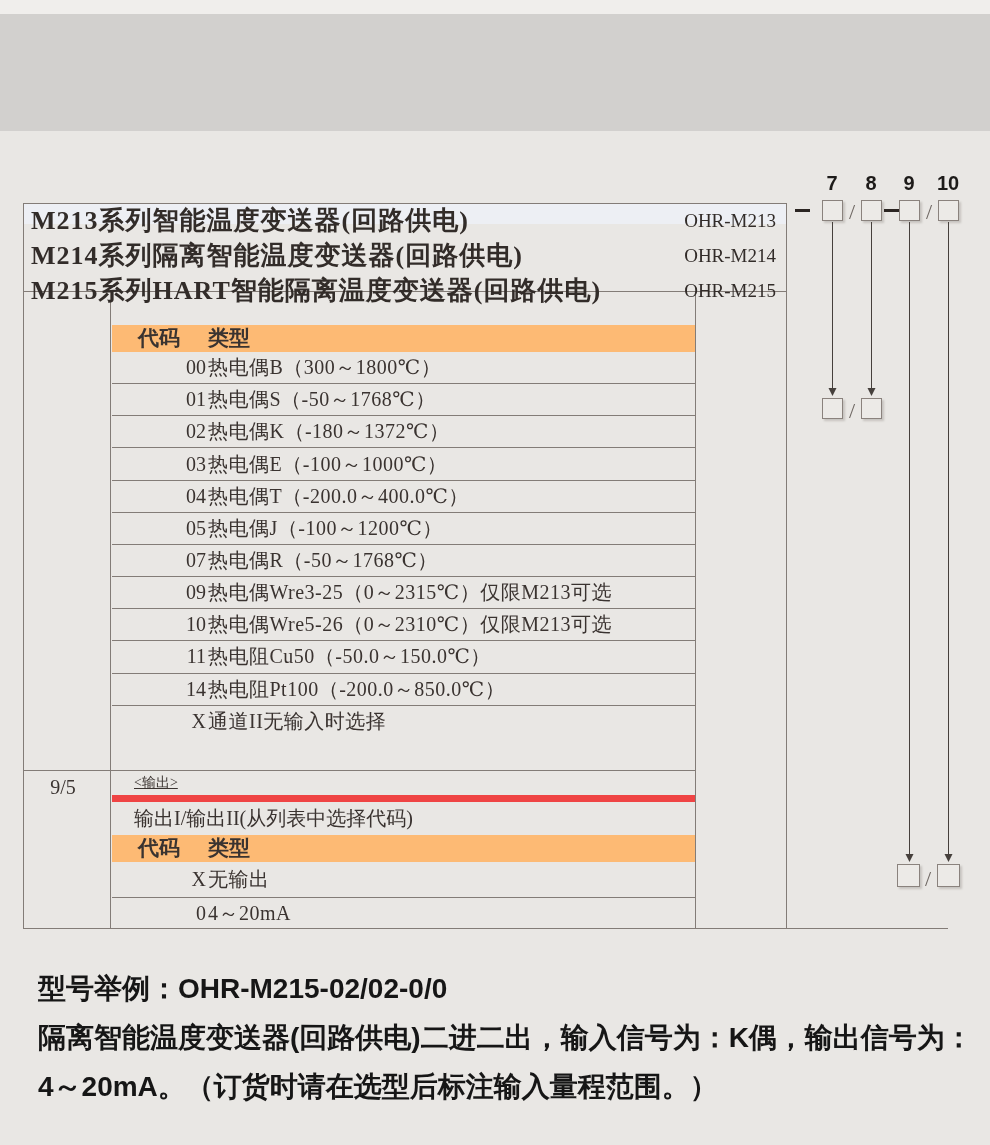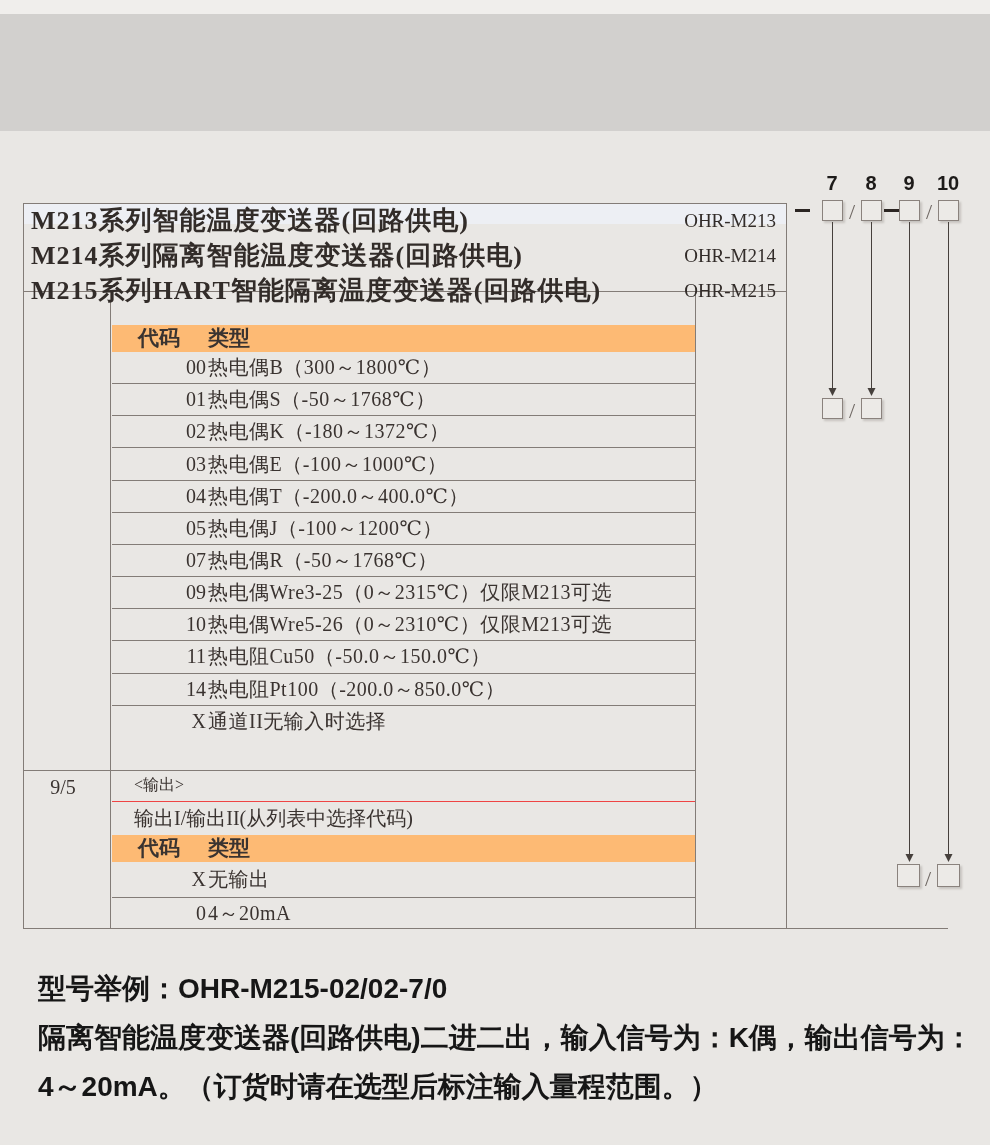--- a/index.html
+++ b/index.html
@@ -33,22 +33,22 @@
   .band .b-type{padding-left:2px;}
   .gap{height:34px;}
   .t-rows{height:418px;display:grid;grid-template-rows:repeat(13,1fr);}
   .t-row{display:flex;align-items:center;font-size:20px;border-bottom:1px solid #837c77;box-sizing:border-box;}
   .t-row:last-child{border-bottom:none;}
   .t-code{width:94px;text-align:right;}
   .t-type{flex:1;padding-left:2px;letter-spacing:0.5px;}
 
   
   .output-table{left:112px;top:770px;width:583px;font-family:"Liberation Serif","DejaVu Serif",serif;color:#3a3330;}
-  .o-row1{height:32px;display:flex;align-items:center;font-size:16px;padding-left:22px;
-          border-bottom:1px solid #ef4444;box-sizing:border-box;}
+  .o-row1{height:32px;display:flex;align-items:center;font-size:14px;padding-left:22px;
+          border-bottom:7px solid #ef4444;box-sizing:border-box;text-decoration:underline;}
   .o-row2{height:33px;display:flex;align-items:center;font-size:20px;padding-left:22px;box-sizing:border-box;}
   .o-rows .t-row{height:36px;}
   .o-rows .t-row:first-child{border-bottom:1px solid #837c77;}
   .o-rows .t-row:last-child{height:30px;border-bottom:none;}
   .row-label{left:23px;top:772px;width:80px;height:30px;text-align:center;line-height:30px;
           font-family:"Liberation Serif","DejaVu Serif",serif;font-size:20px;color:#3a3330;}
 
   
   .pos-num{top:172px;transform:translateX(-50%);font-size:20px;font-weight:600;color:#1d1b19;}
   .code-box{width:21px;height:21px;border:1px solid #8a827d;background:#eceae7;
@@ -204,16 +204,16 @@
         <span class="t-type">无输出</span>
       </div>
       <div class="t-row">
         <span class="t-code">0</span>
         <span class="t-type">4～20mA</span>
       </div>
     </div>
 </div>
 
 <div class="abs example">
-  <div>型号举例：OHR-M215-02/02-7/0</div>
+  <div>型号举例：OHR-M215-02/02-0/0</div>
   <div>隔离智能温度变送器(回路供电)二进二出，输入信号为：K偶，输出信号为：</div>
   <div>4～20mA。（订货时请在选型后标注输入量程范围。）</div>
 </div>
 
 </body></html>

